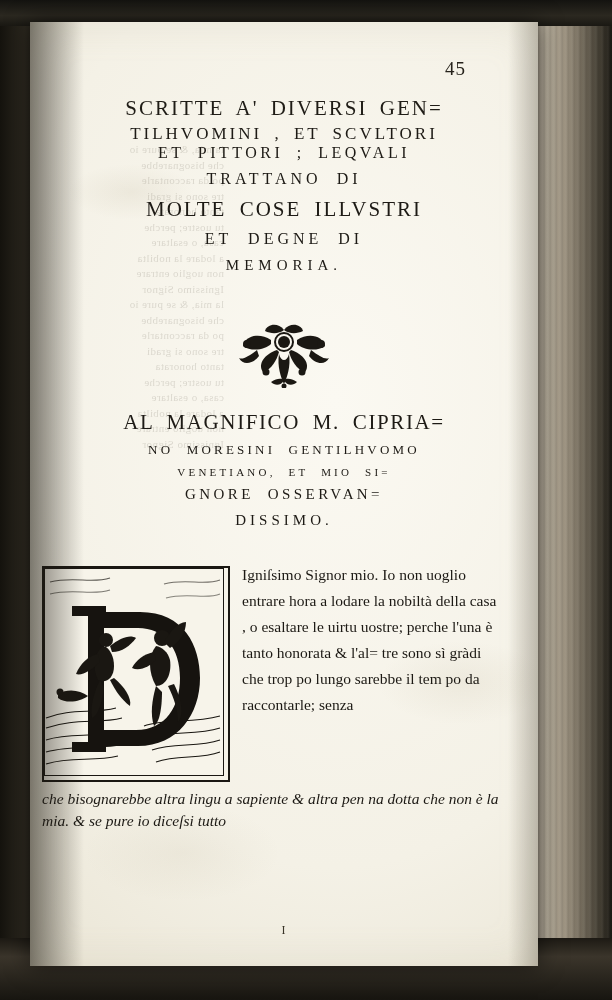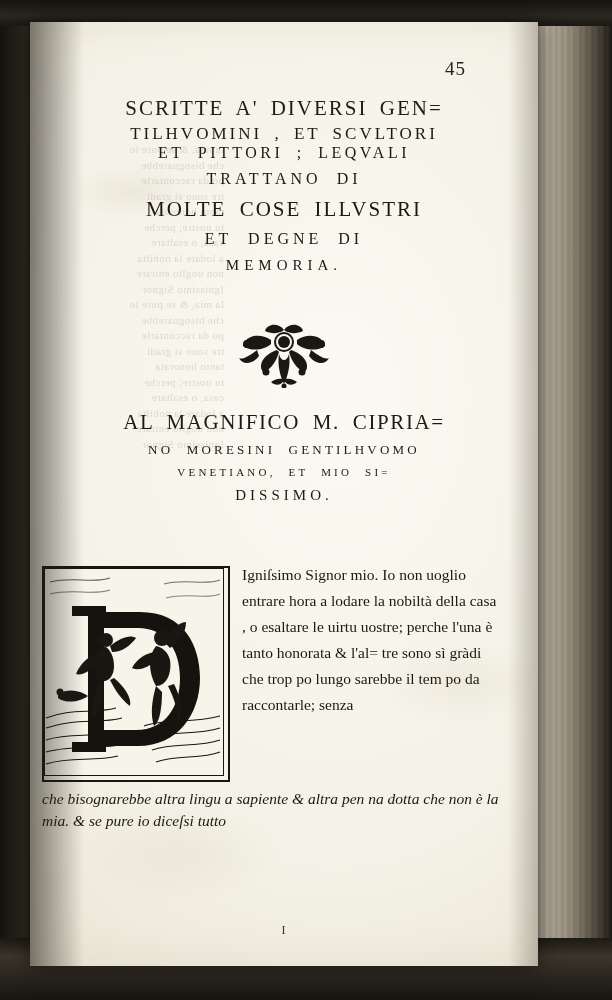--- a/index.html
+++ b/index.html
@@ -328,20 +328,21 @@
             <path d="M88 60 C82 56 78 56 75 58 C78 64 84 64 88 60 Z"></path>
             <circle cx="75" cy="64" r="2.5"></circle>
           </g>
         </svg>
       </div>
 
       <div class="dedication">
         <div class="ded1">AL MAGNIFICO M. CIPRIA=</div>
         <div class="ded2">NO MORESINI GENTILHVOMO</div>
         <div class="ded3">VENETIANO, ET MIO SI=</div>
+        <div class="ded4">GNORE OSSERVAN=</div>
         <div class="ded5">DISSIMO.</div>
       </div>
 
       <div class="body-block">
         <div class="initial">
           <svg width="180" height="208" viewBox="0 0 180 208">
             <rect x="0" y="0" width="180" height="208" fill="#f7f4ea"></rect>
             <g stroke="#1a1712" stroke-width="1.1" fill="none">
 
               <path d="M2 150 C26 140 50 146 72 140"></path>

